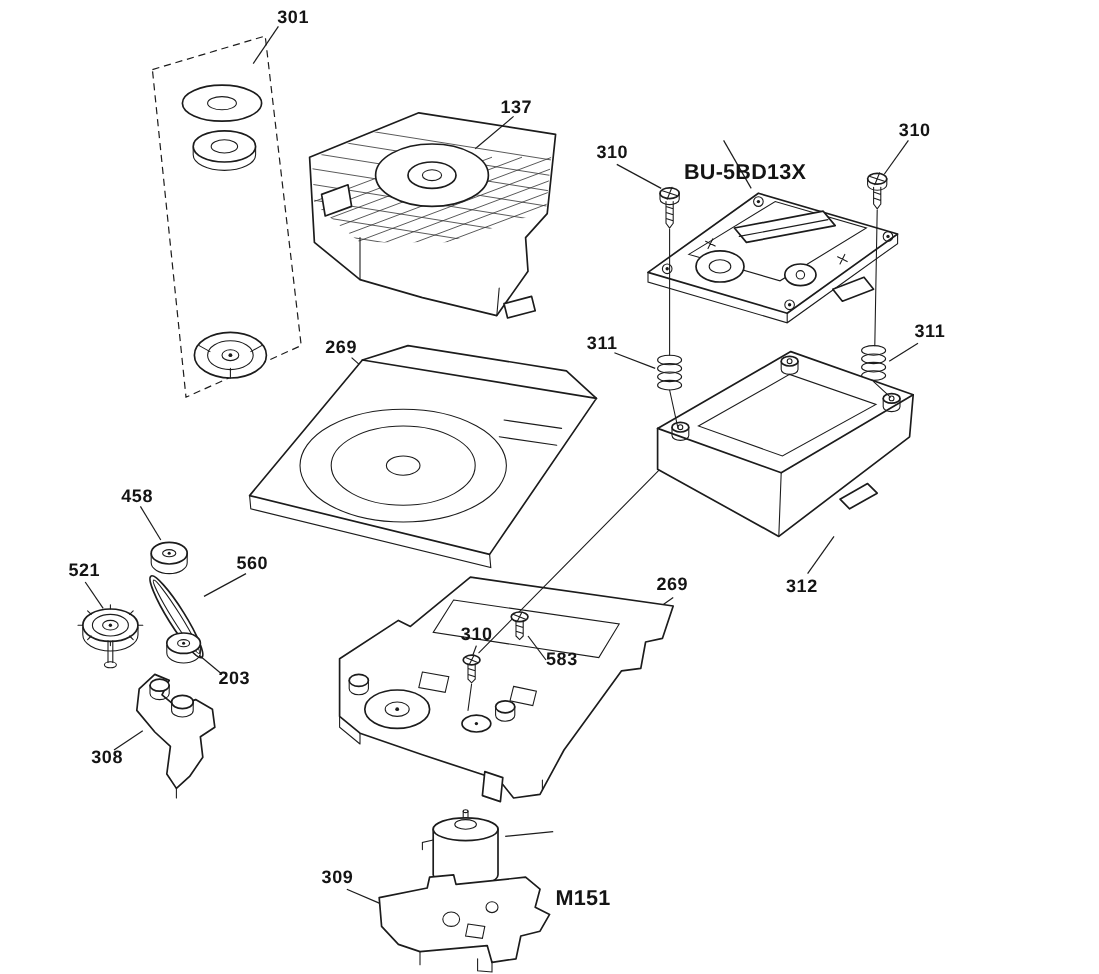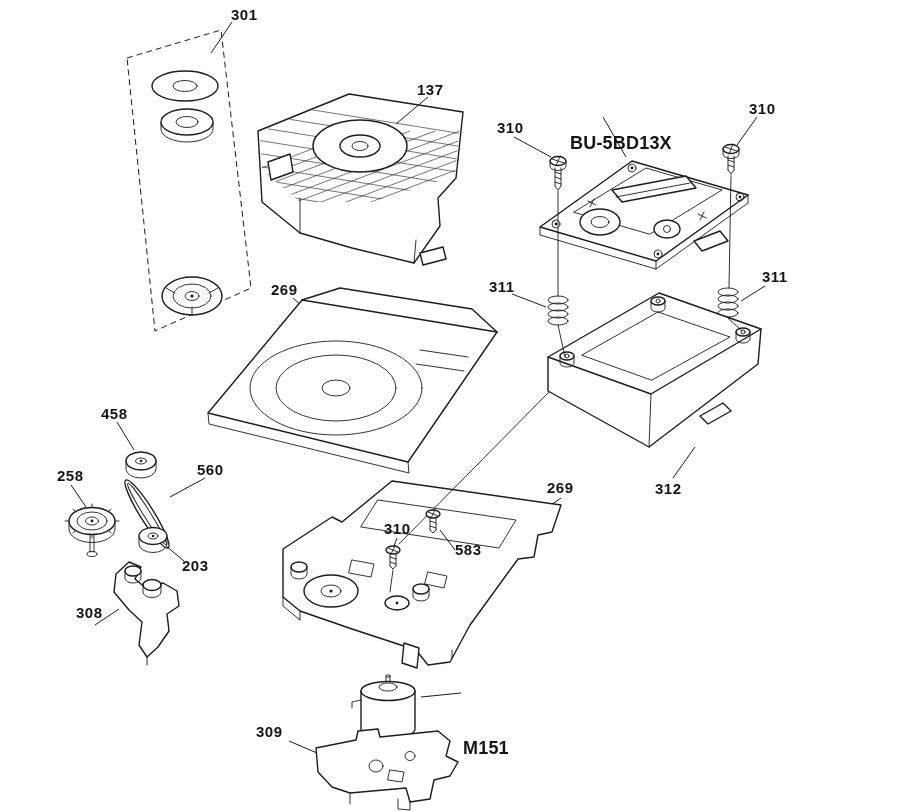--- a/index.html
+++ b/index.html
@@ -252,21 +252,21 @@
 <div class="lbl small" style="left:570px;top:99px">BU-5BD13X</div>
 <div class="lbl" style="left:497px;top:119px">310</div>
 <div class="lbl" style="left:749px;top:100px">310</div>
 <div class="lbl" style="left:489px;top:278px">311</div>
 <div class="lbl" style="left:762px;top:268px">311</div>
 <div class="lbl" style="left:271px;top:281px">269</div>
 <div class="lbl" style="left:655px;top:480px">312</div>
 <div class="lbl" style="left:547px;top:479px">269</div>
 <div class="lbl" style="left:101px;top:405px">458</div>
 <div class="lbl" style="left:197px;top:461px">560</div>
-<div class="lbl" style="left:57px;top:467px">258</div>
+<div class="lbl" style="left:57px;top:467px">521</div>
 <div class="lbl" style="left:182px;top:557px">203</div>
-<div class="lbl" style="left:76px;top:604px">308</div>
+<div class="lbl" style="left:76px;top:623px">308</div>
 <div class="lbl" style="left:384px;top:520px">310</div>
 <div class="lbl" style="left:455px;top:541px">583</div>
 <div class="lbl small" style="left:463px;top:704px">M151</div>
-<div class="lbl" style="left:256px;top:723px">309</div>
+<div class="lbl" style="left:268px;top:723px">309</div>
 
 </div>
 
 </body></html>

